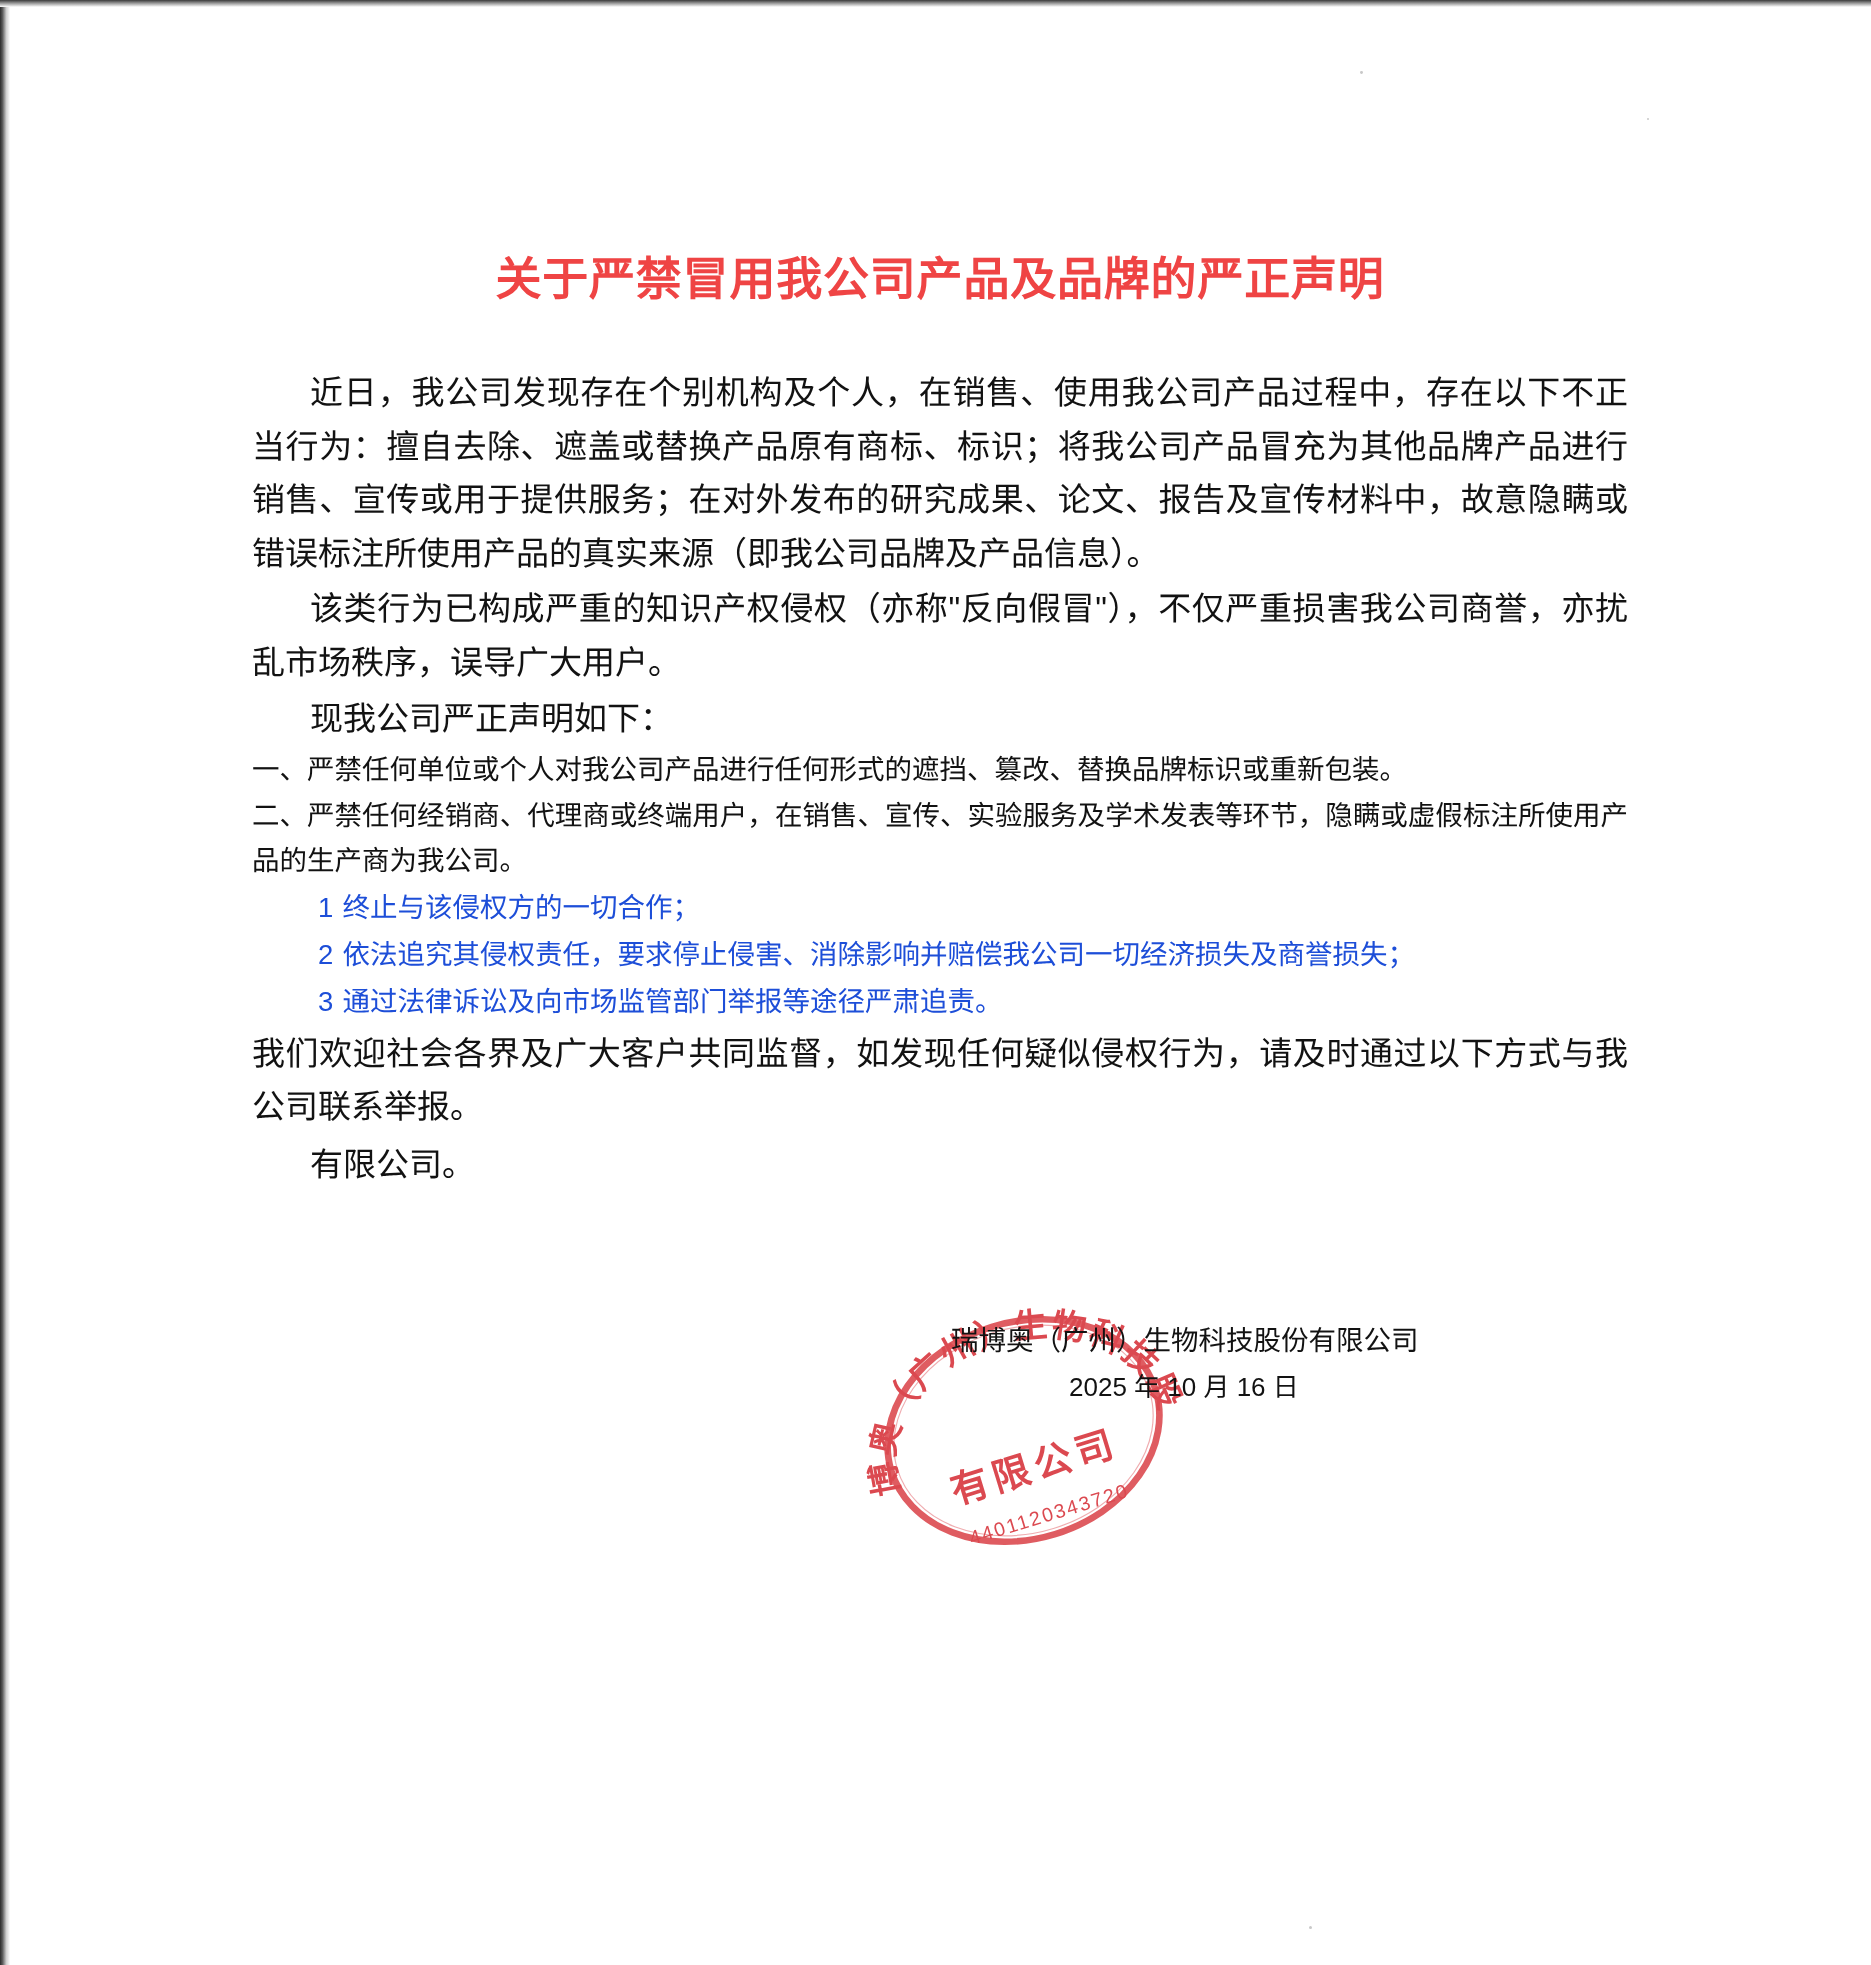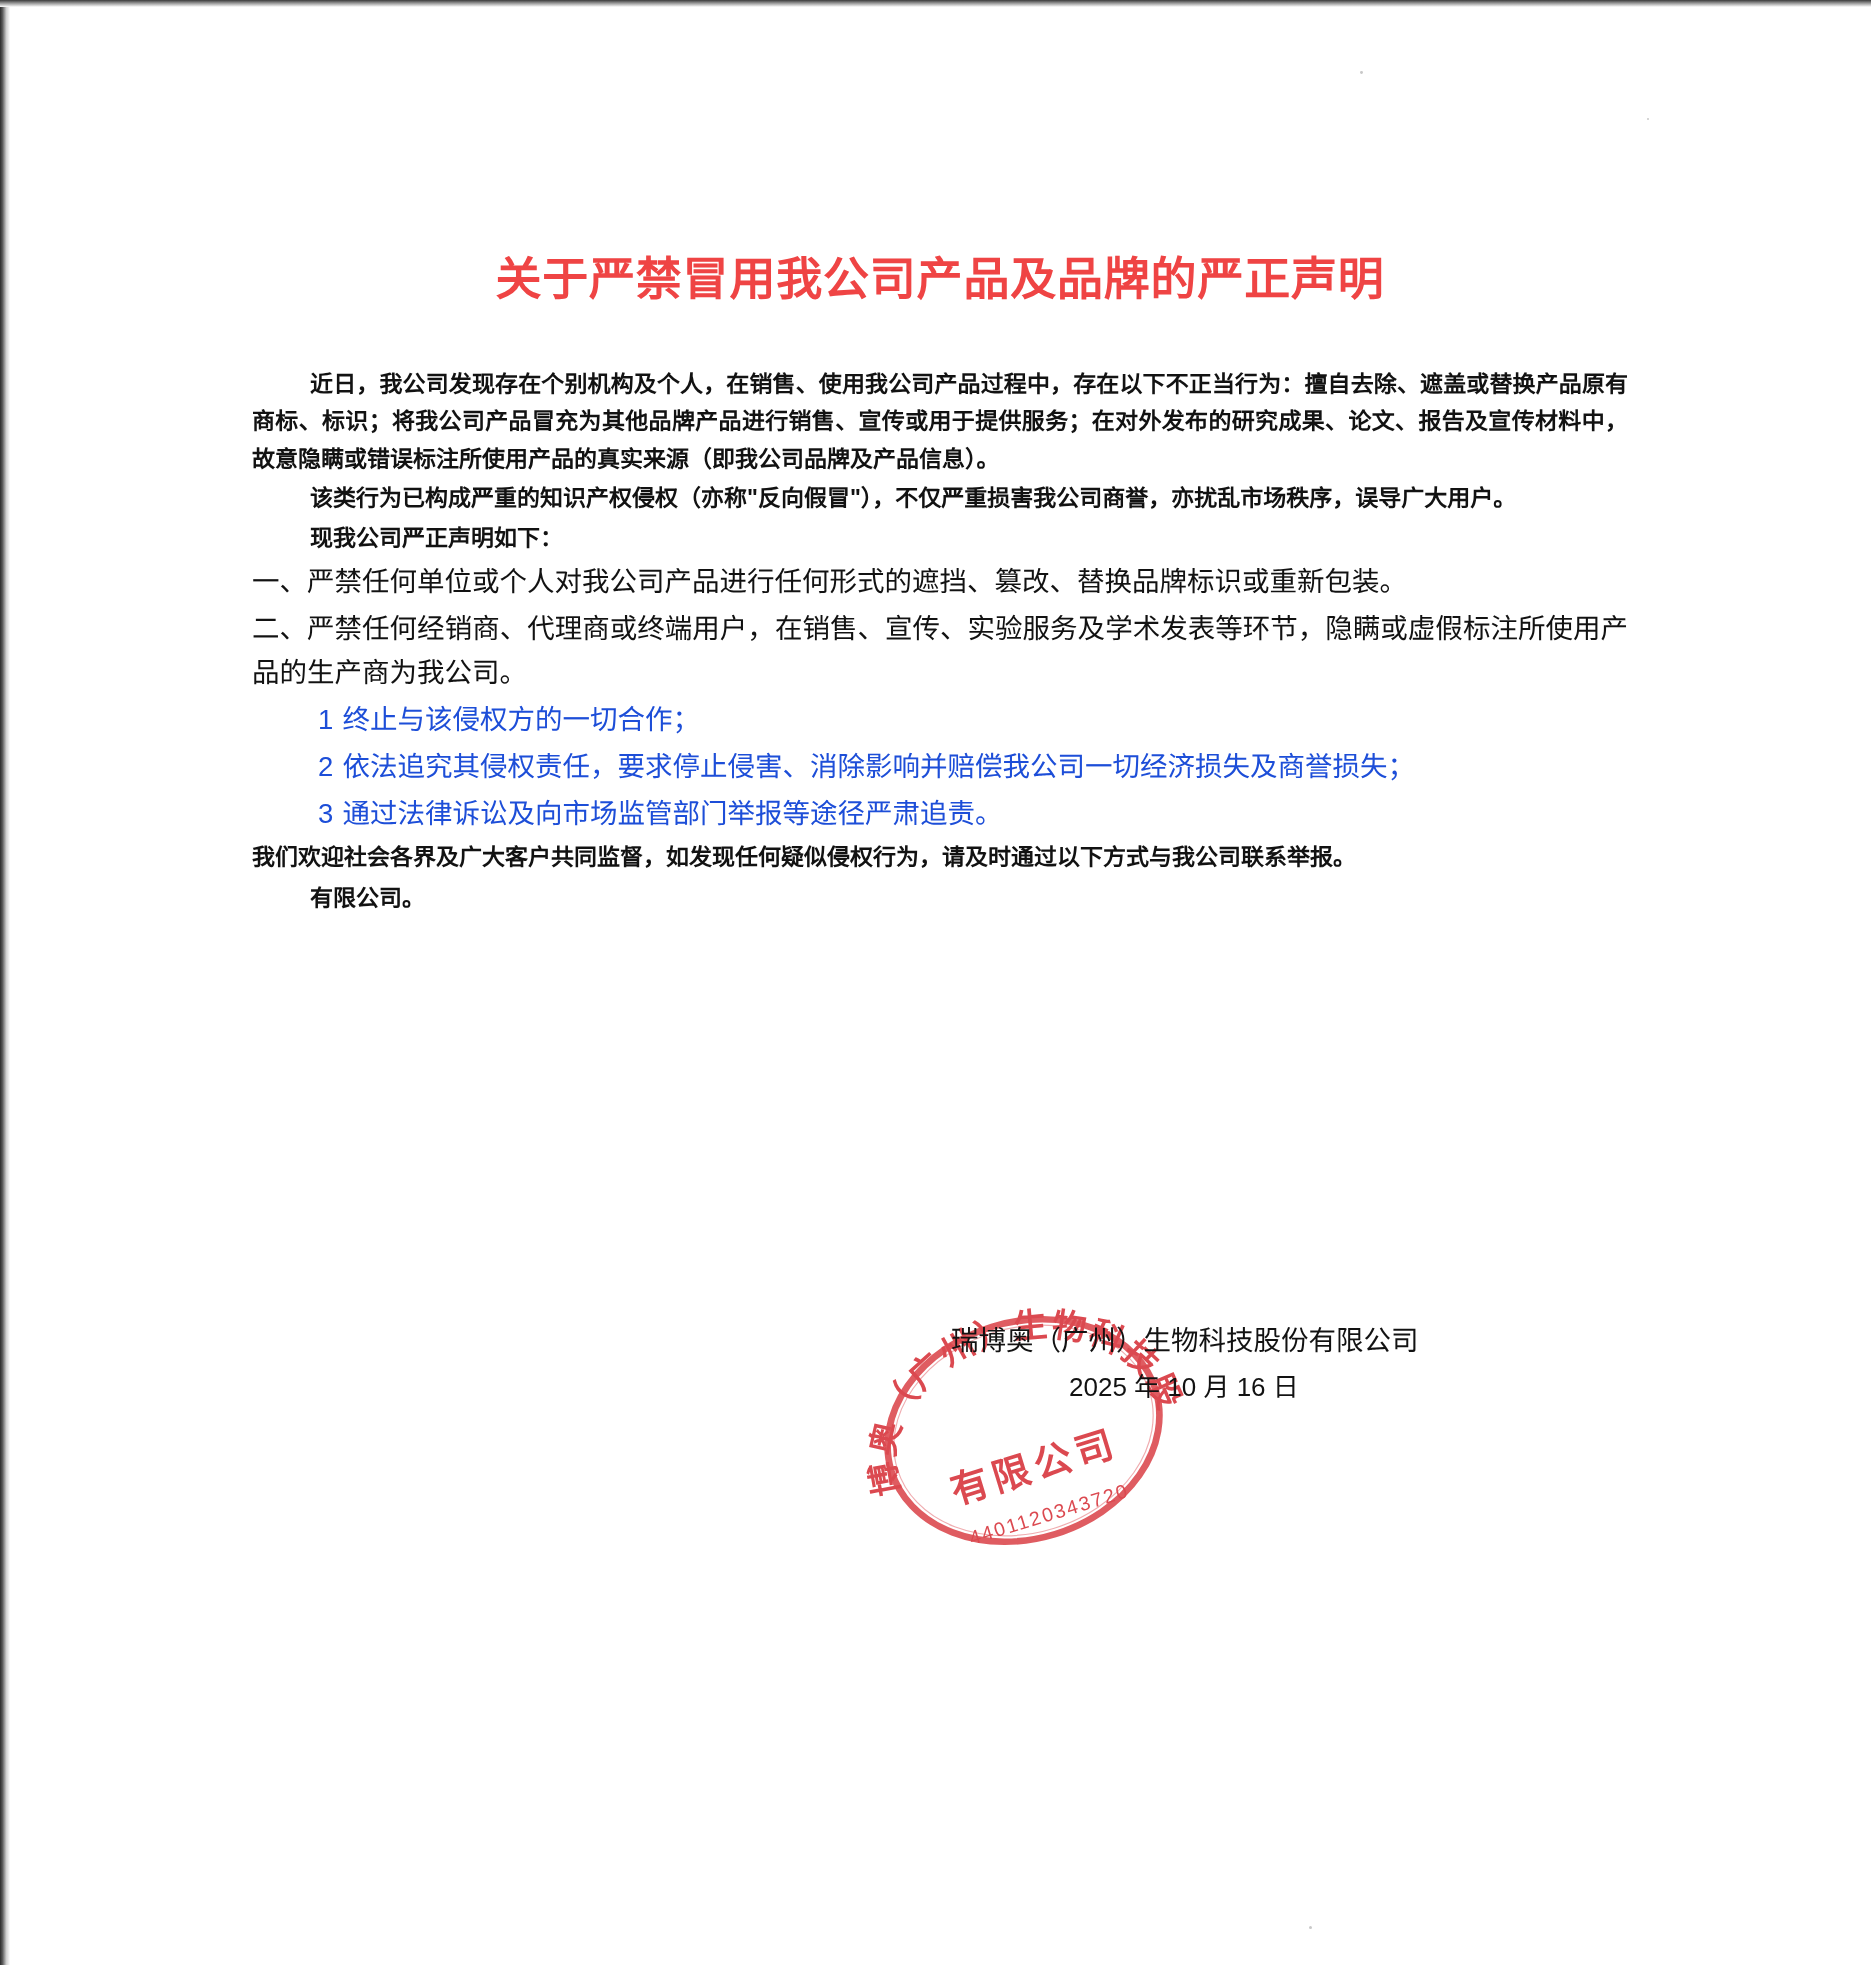--- a/index.html
+++ b/index.html
@@ -47,27 +47,26 @@
     font-size: 46px;
     font-weight: 700;
     text-align: center;
     color: #ef4444;
     letter-spacing: 0.8px;
     margin: 0 0 59px 0;
     line-height: 1.2;
   }
 
   .para {
-    font-size: 23px;
+    font-size: 33px;
     line-height: 1.62;
     color: #121212;
     text-align: justify;
     text-justify: inter-ideograph;
     margin: 0 0 2.4px 0;
-    font-weight: bold;
   }
   .indent {
     text-indent: 58px;
   }
   .numbered {
     font-size: 27.5px;
     line-height: 1.62;
     color: #121212;
     text-align: justify;
     text-justify: inter-ideograph;

